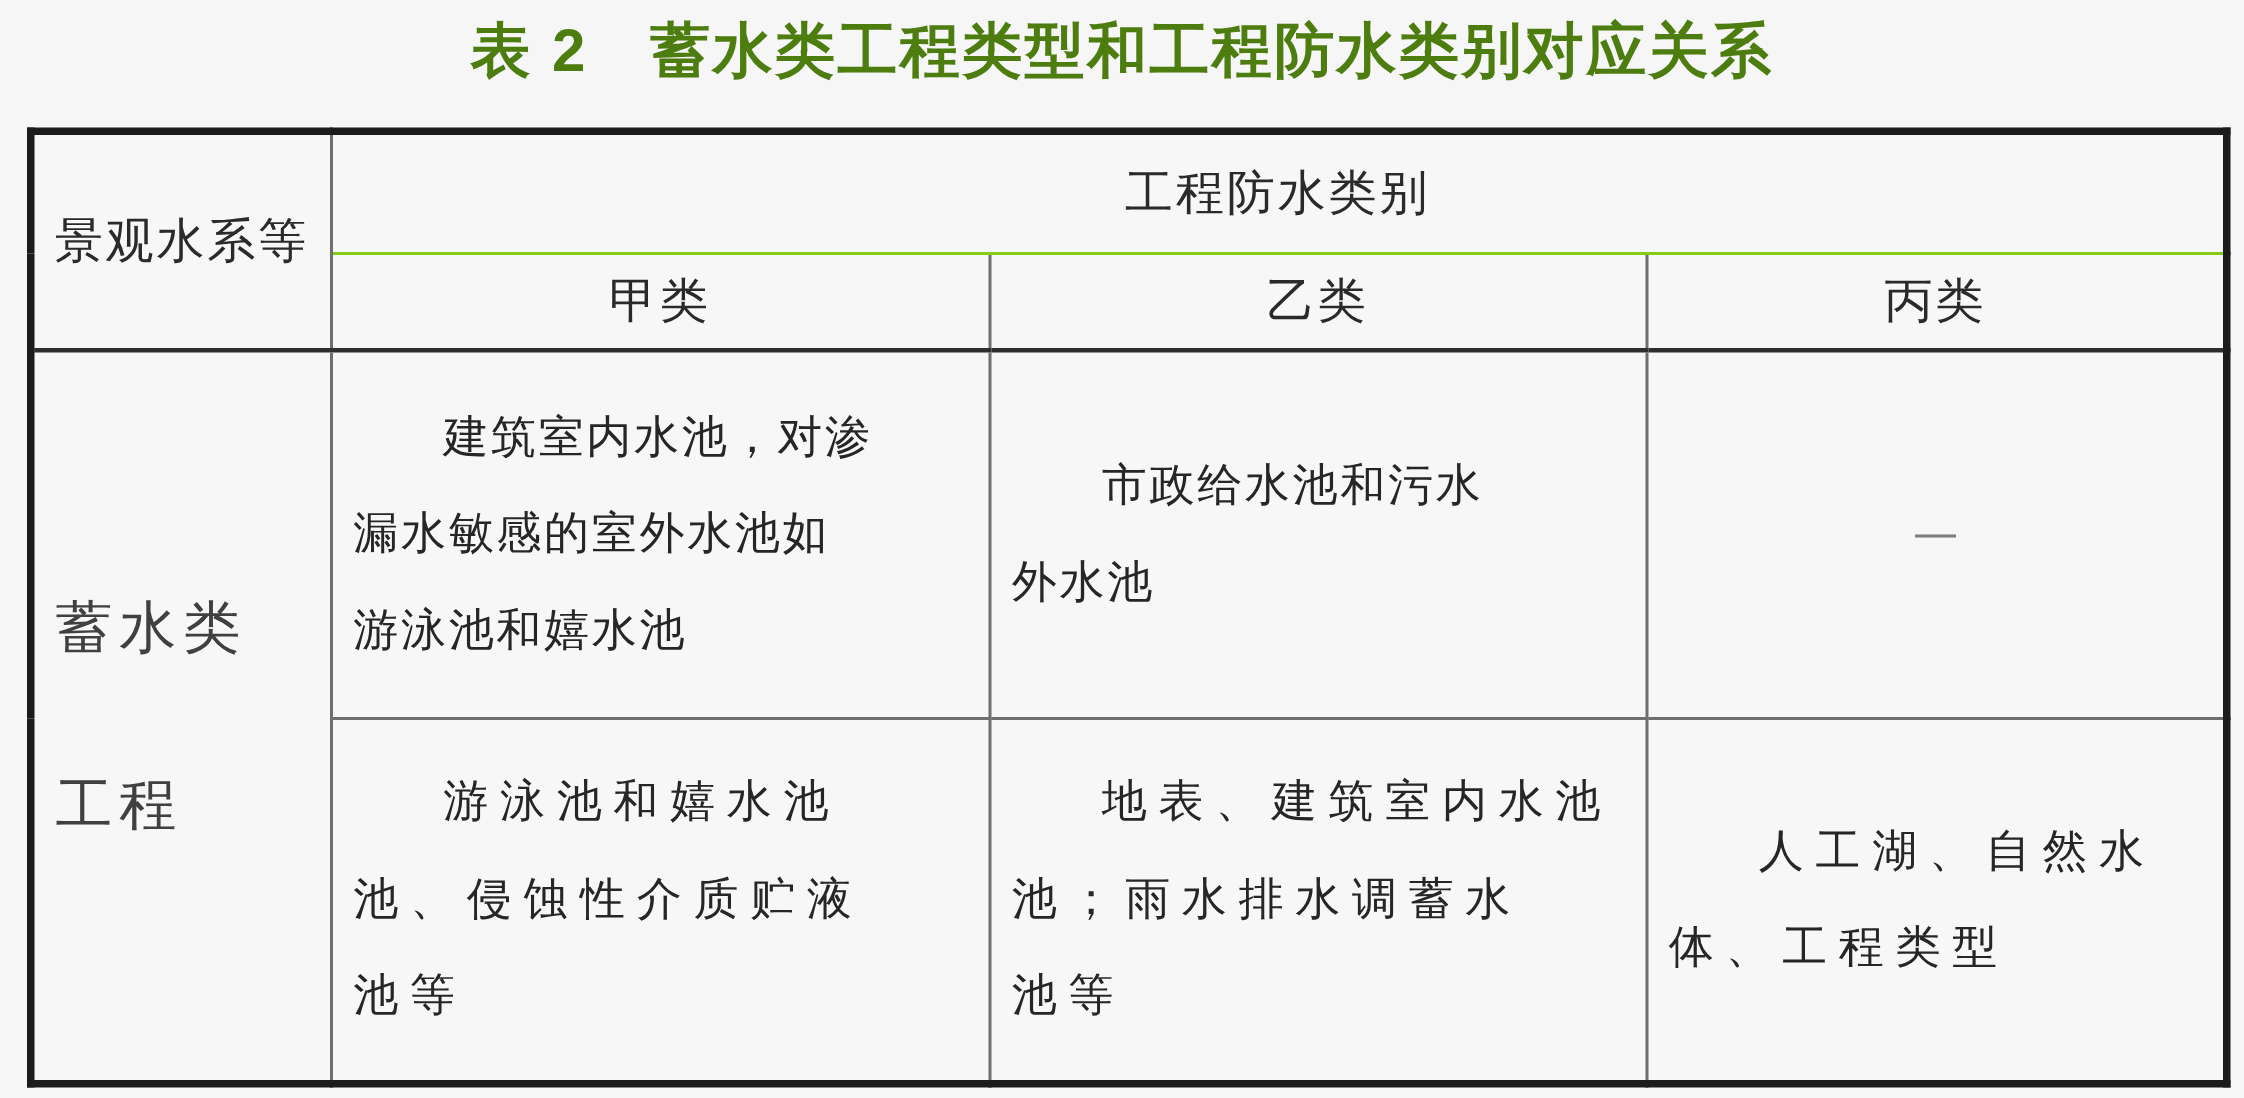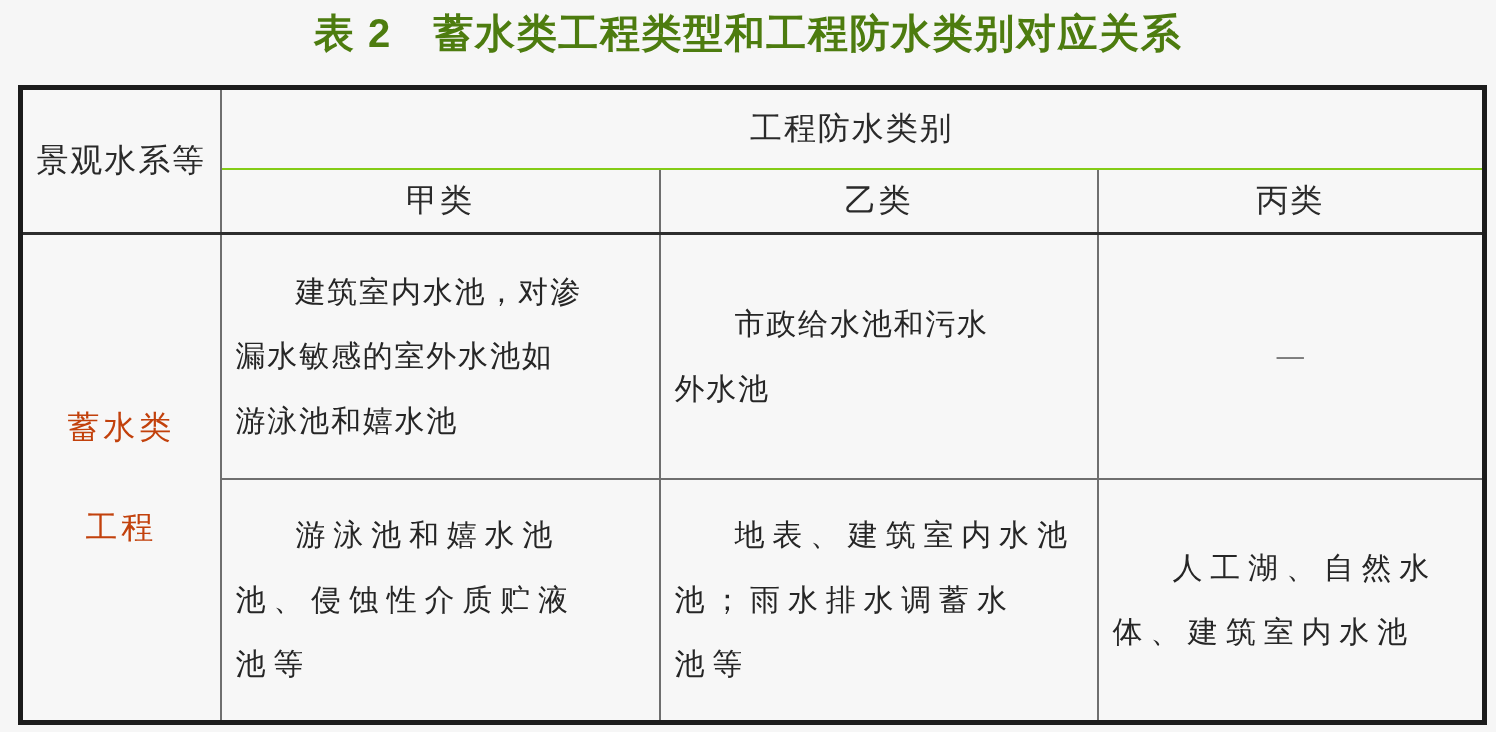--- a/index.html
+++ b/index.html
@@ -50,26 +50,25 @@
     font-size: 32px;
     letter-spacing: 0.06em;
     color: #2a2a2a;
     padding: 0;
   }
   td.group { border-bottom: 2px solid #84cc16; }
   tr.hrow2 td { border-top: 2px solid #8f8f8f; }
   tr.body1 td { border-top: 3px solid #2e2e2e; }
   tr.body2 td { border-top: 2px solid #9d9d9d; }
   td.rowlabel {
-    text-align: center;
-    font-size: 32px;
+    font-size: 38px;
     letter-spacing: 0.12em;
     line-height: 3.1;
     white-space: pre-line;
-    color: #c2410c;
+    color: #404040;
   }
   td.cell {
     font-size: 30px;
     line-height: 2.15;
     text-align: left;
     text-indent: 2em;
     white-space: pre-line;
     color: #262626;
   }
   td.spread-sm { letter-spacing: 0.06em; }
@@ -116,16 +115,16 @@
       <td class="cell dash">—</td>
     </tr>
     <tr class="body2">
       <td class="cell spread">游泳池和嬉水池
 池、侵蚀性介质贮液
 池等</td>
       <td class="cell spread">地表、建筑室内水池
 池；雨水排水调蓄水
 池等</td>
       <td class="cell spread">人工湖、自然水
-体、建筑室内水池</td>
+体、工程类型</td>
     </tr>
   </tbody>
 </table>
 
 </body></html>

